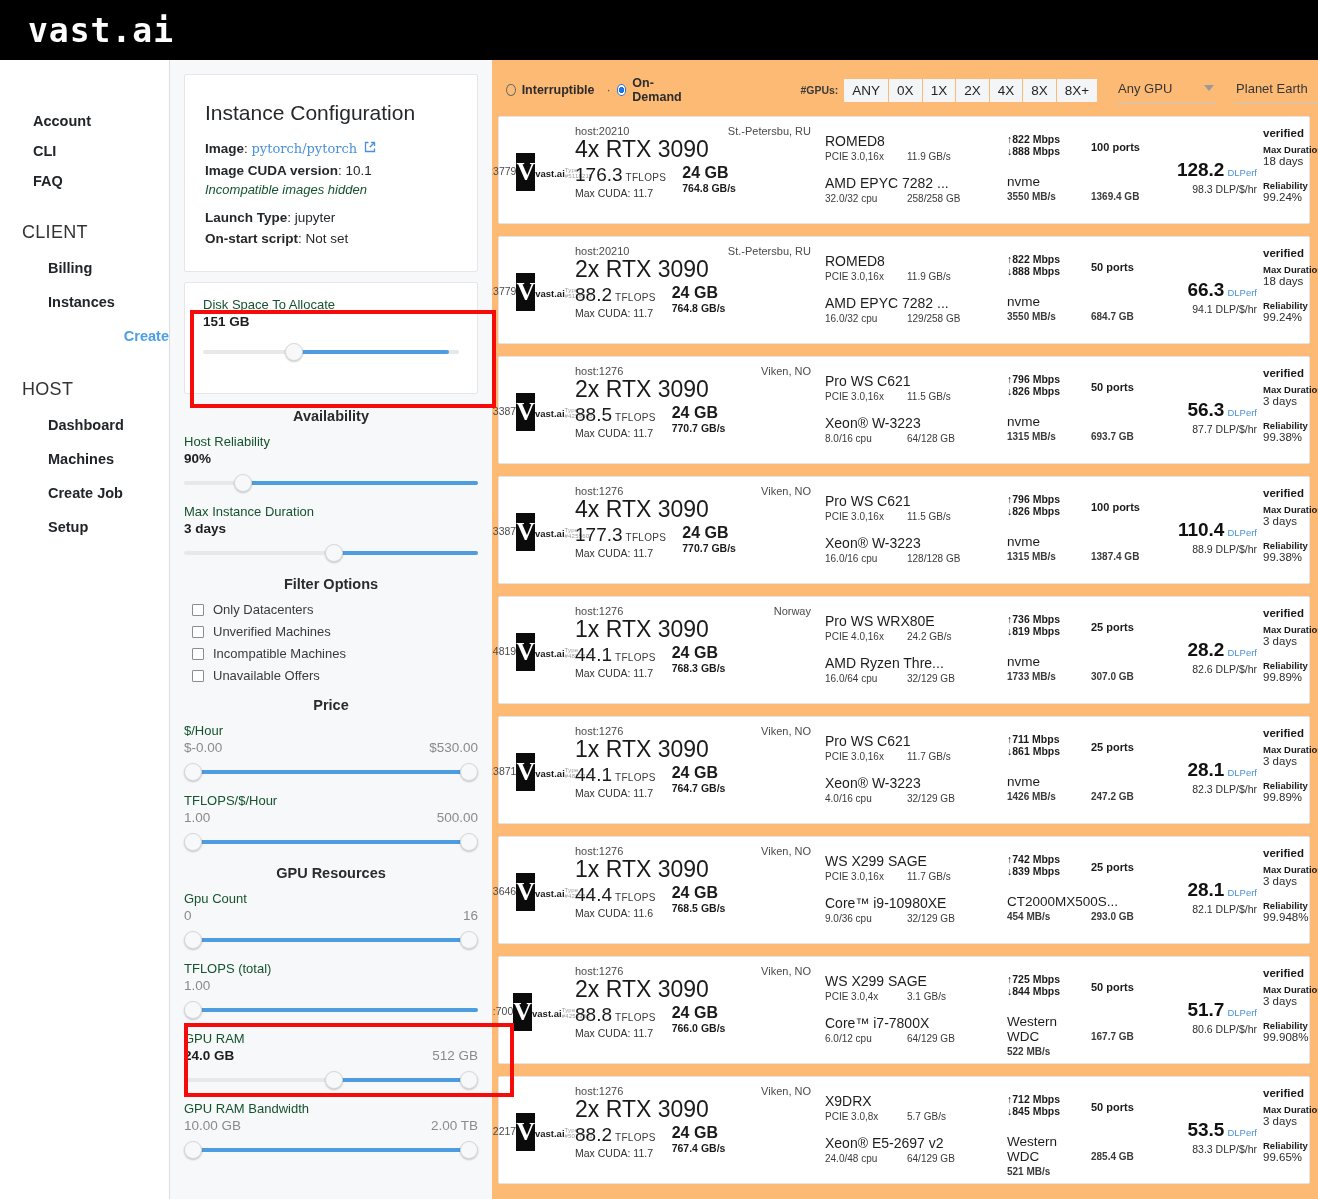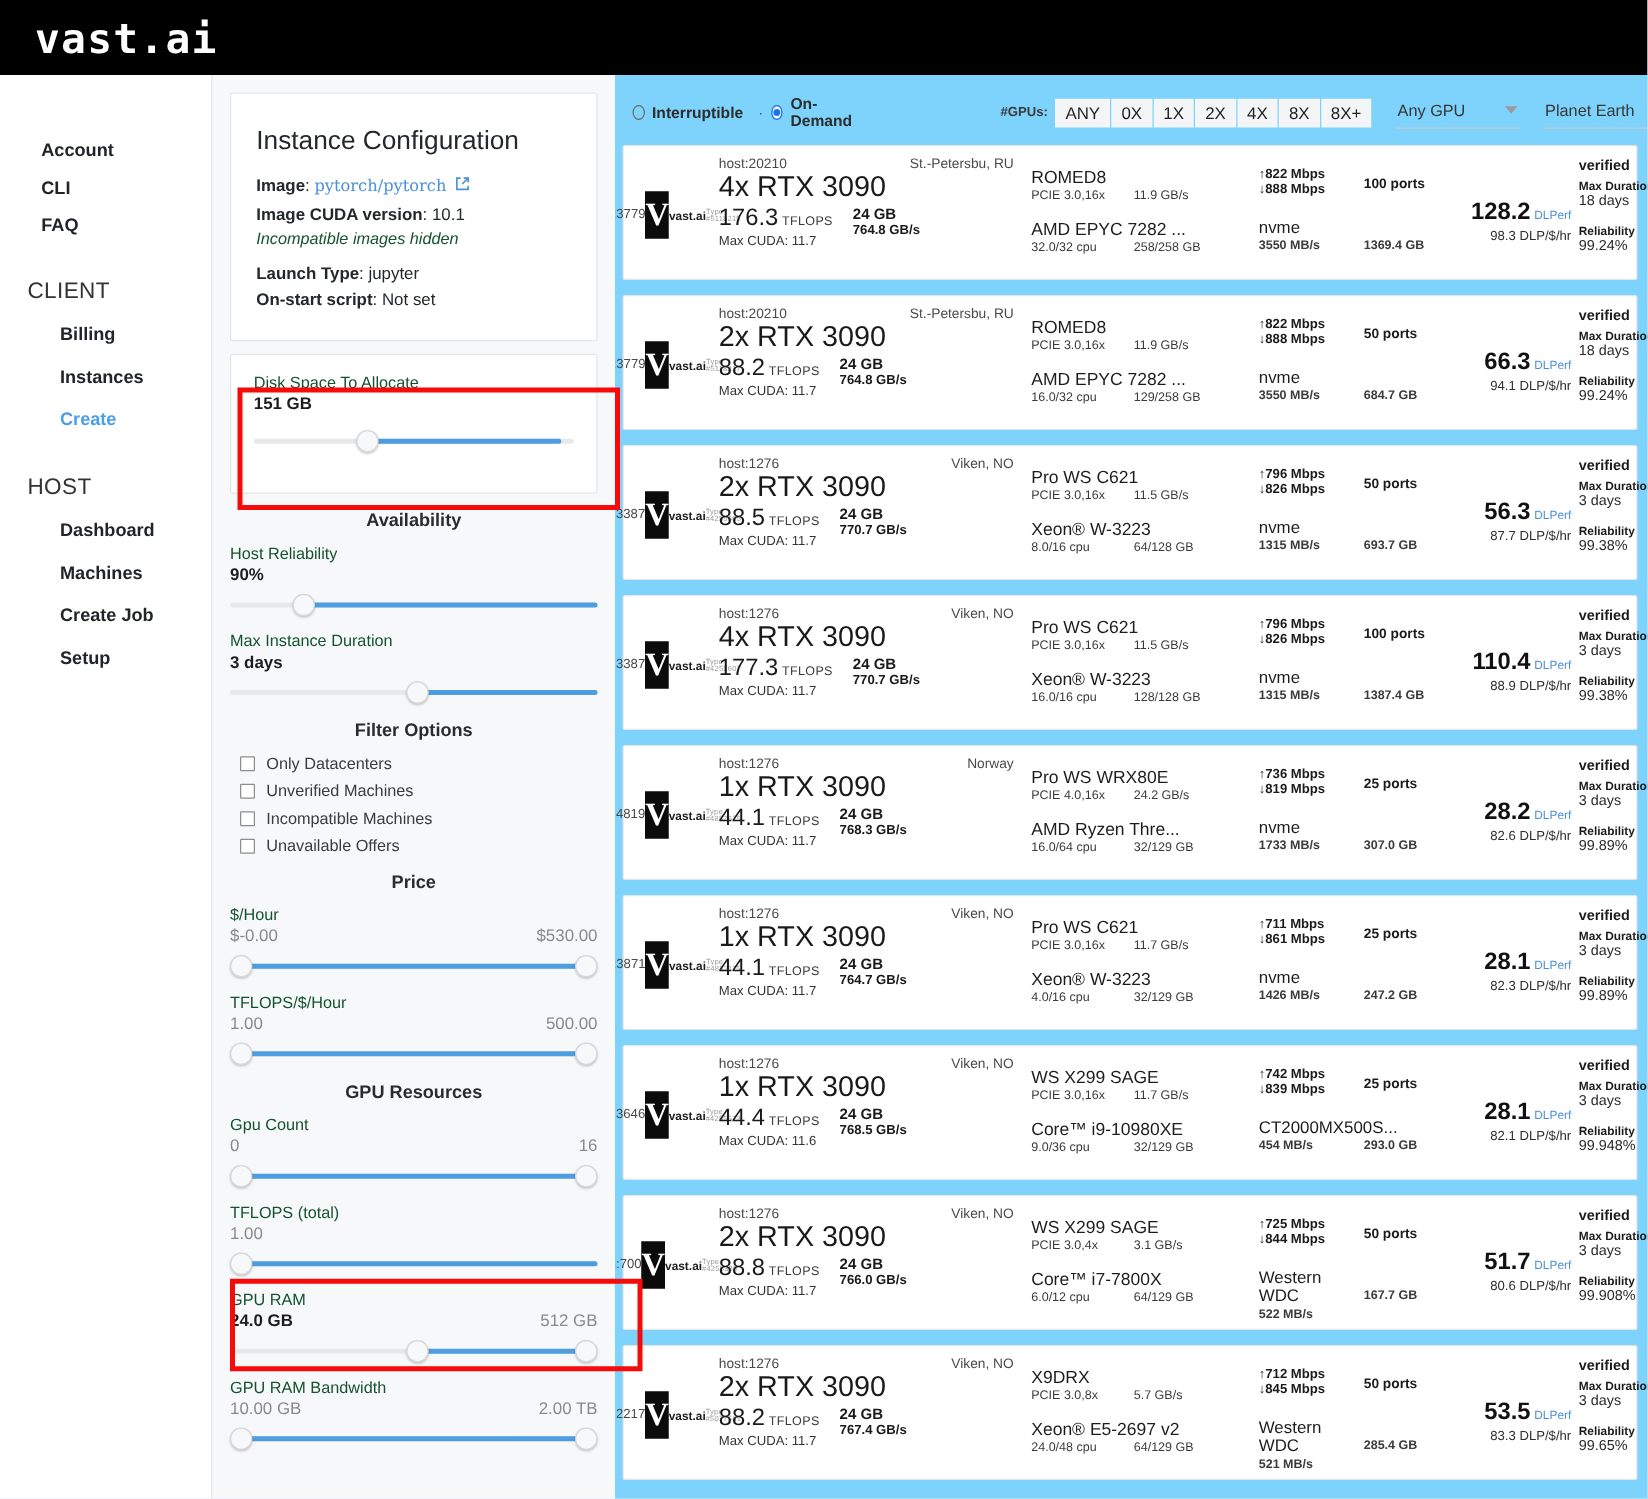--- a/index.html
+++ b/index.html
@@ -57,21 +57,21 @@
   }
   .nav-sub {
     display: block;
     font-size: 14.5px;
     font-weight: bold;
     color: #212529;
     padding: 9px 0 9px 48px;
     text-decoration: none;
     cursor: pointer;
   }
-  .nav-sub.active { color: #4a9eea; }
+  .nav-sub.active { color: #4a9eea; text-align: right; }
 
   
   #filtercol {
     width: 322px;
     flex: 0 0 322px;
     background: #f7f8fa;
     padding: 14px 14px 0 14px;
     position: relative;
     overflow: hidden;
   }
@@ -140,21 +140,21 @@
   .hl {
     position: absolute;
     border: 4px solid #f60a0a;
     pointer-events: none;
     z-index: 40;
   }
 
   
   #offers {
     flex: 1;
-    background: #7dd3fc;
+    background: #fdba74;
     padding: 10px 8px 0 6px;
     overflow: hidden;
   }
 
   
   #toolbar { display:flex; align-items:center; padding: 6px 6px 12px 8px; }
   .radio-grp { display:flex; align-items:center; font-size:12.5px; color:#2c2c2c; }
   .radio { width:12px; height:12px; border-radius:50%; border:1.5px solid #6b6b6b; display:inline-block; margin-right:6px; }
   .radio.on { border-color:#1a73e8; background:
       radial-gradient(circle, #1a73e8 0 45%, #ffffff 47% 100%); }
@@ -196,21 +196,21 @@
   .col-gpu { width: 250px; flex:0 0 250px; padding-top:8px; }
   .gpu-top { display:flex; justify-content:space-between; padding-right:14px; }
   .gpu-host { font-size:11px; color:#4a4a4a; }
   .gpu-loc  { font-size:11px; color:#4a4a4a; }
   .gpu-name { font-size:23px; color:#1a1a1a; line-height:1.15; margin-top:-1px; }
   .gpu-stats { display:flex; align-items:flex-start; margin-top:2px; }
   .tflops { font-size:19px; color:#1a1a1a; }
   .tflops small { font-size:10px; color:#3a3a3a; margin-left:3px; letter-spacing:.3px; }
   .cuda  { font-size:10.5px; color:#333; margin-top:1px; }
   .vram  { margin-left:16px; }
-  .vram-a { font-size:12px; font-weight:bold; color:#1a1a1a; }
+  .vram-a { font-size:16px; font-weight:bold; color:#1a1a1a; }
   .vram-b { font-size:10.5px; font-weight:bold; color:#1a1a1a; }
 
   .col-mb { width: 182px; flex:0 0 182px; padding-top:16px; }
   .mb-name { font-size:14px; color:#1d1d1d; }
   .mb-sub { display:flex; font-size:10px; color:#3a3a3a; margin-top:2px; }
   .mb-sub span:first-child { width: 82px; }
   .mb-gap { height: 13px; }
 
   .col-net { width: 84px; flex:0 0 84px; padding-top:16px; }
   .net-line { font-size:10.5px; font-weight:bold; color:#1b1b1b; }

